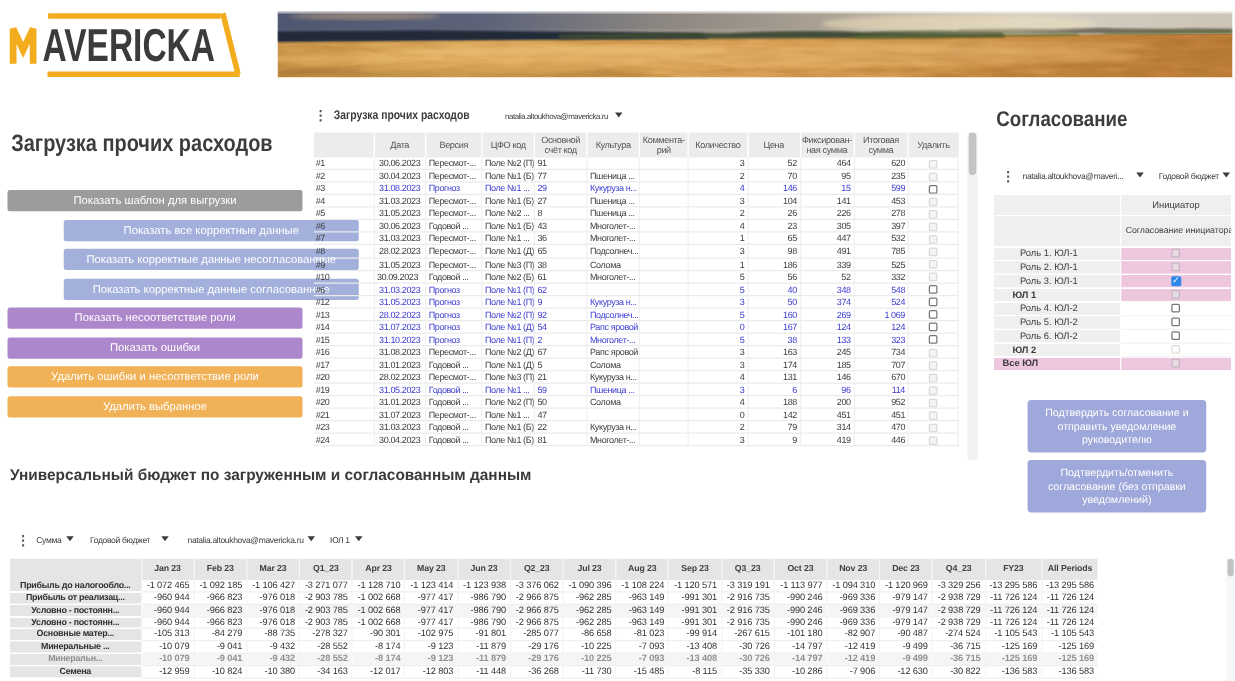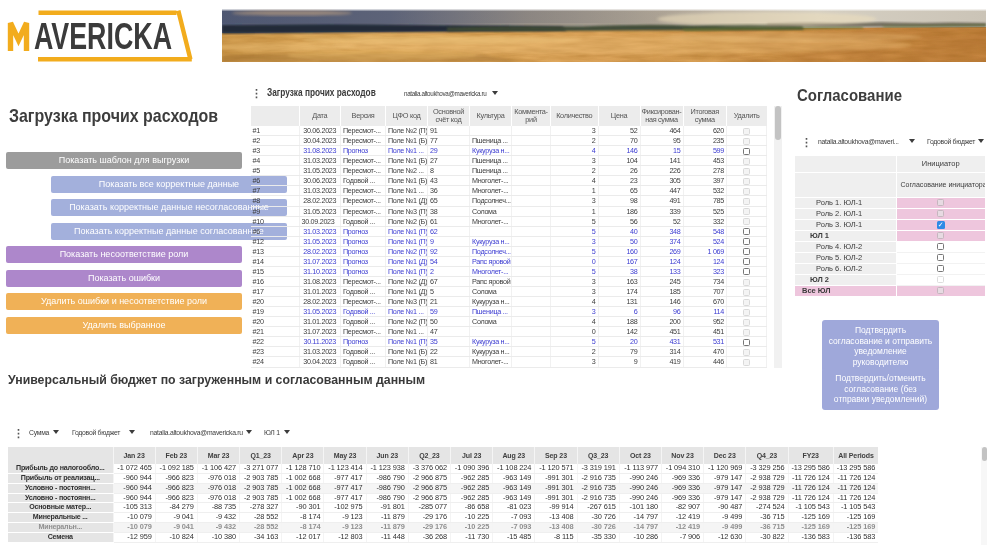--- a/index.html
+++ b/index.html
@@ -32,21 +32,21 @@
   .cbd{border-color:#777;}
   
   #rtab{position:absolute;left:795px;top:156px;width:190px;border-collapse:collapse;table-layout:fixed;font-size:7.5px;color:#3c3c3c;}
   #rtab td{padding:0 4px;height:10px;line-height:10px;overflow:hidden;white-space:nowrap;border-bottom:1px solid #fff;}
   #rtab td+td{border-left:1px solid #fff;}
   #rtab td.wh{border-bottom:1px solid #f2f2f2;}
   .lab{background:#efefef;text-align:left;padding-left:21px !important;}
   .lgrp{background:#efefef;text-align:left;font-weight:bold;padding-left:15px !important;}
   .lgrp0{background:#efefef;text-align:left;font-weight:bold;padding-left:7px !important;}
   .pink{background:#eec6dd;}
-  .rbtn{position:absolute;left:822px;width:117px;background:#9fa8da;border-radius:3px;
+  .rbtn{position:absolute;left:822px;width:143px;background:#9fa8da;border-radius:3px;
         color:#fff;font-size:8.5px;line-height:10.5px;text-align:center;padding:5px 6px;}
   
   #btab{position:absolute;left:8px;top:447px;border-collapse:collapse;table-layout:fixed;font-size:7.4px;letter-spacing:-0.1px;color:#303030;}
   #btab th{background:#e5e5e5;color:#404040;font-weight:bold;font-size:7px;height:17px;
            text-align:center;vertical-align:middle;padding:0;border-left:1px solid #f5f5f5;}
   #btab td{padding:0 3px;height:8.85px;line-height:8.85px;text-align:right;white-space:nowrap;overflow:hidden;
            border-bottom:1px solid #efefef;border-left:1px solid #f4f4f4;}
   #btab td.rl{border-left:none;text-align:center;}
   #btab td.rl{background:#e5e5e5;font-weight:bold;border-bottom:1px solid #fff;font-size:7.1px;letter-spacing:-0.2px;}
   #btab tr.gr td{color:#909090;font-weight:bold;}
@@ -482,34 +482,20 @@
           <td>Поле №1 ...</td>
           <td>47</td>
           <td></td>
           <td></td>
           <td class="num">0</td>
           <td class="num">142</td>
           <td class="num">451</td>
           <td class="num">451</td>
           <td style="text-align:center"><span class="cb cbf"></span></td>
         </tr>
-        <tr class="bl">
-          <td>#22</td>
-          <td style="text-align:center">30.11.2023</td>
-          <td>Прогноз</td>
-          <td>Поле №1 (П)</td>
-          <td>35</td>
-          <td>Кукуруза н...</td>
-          <td></td>
-          <td class="num">5</td>
-          <td class="num">20</td>
-          <td class="num">431</td>
-          <td class="num">531</td>
-          <td style="text-align:center"><span class="cb cbd"></span></td>
-        </tr>
         <tr>
           <td>#23</td>
           <td style="text-align:center">31.03.2023</td>
           <td>Годовой ...</td>
           <td>Поле №1 (Б)</td>
           <td>22</td>
           <td>Кукуруза н...</td>
           <td></td>
           <td class="num">2</td>
           <td class="num">79</td>

